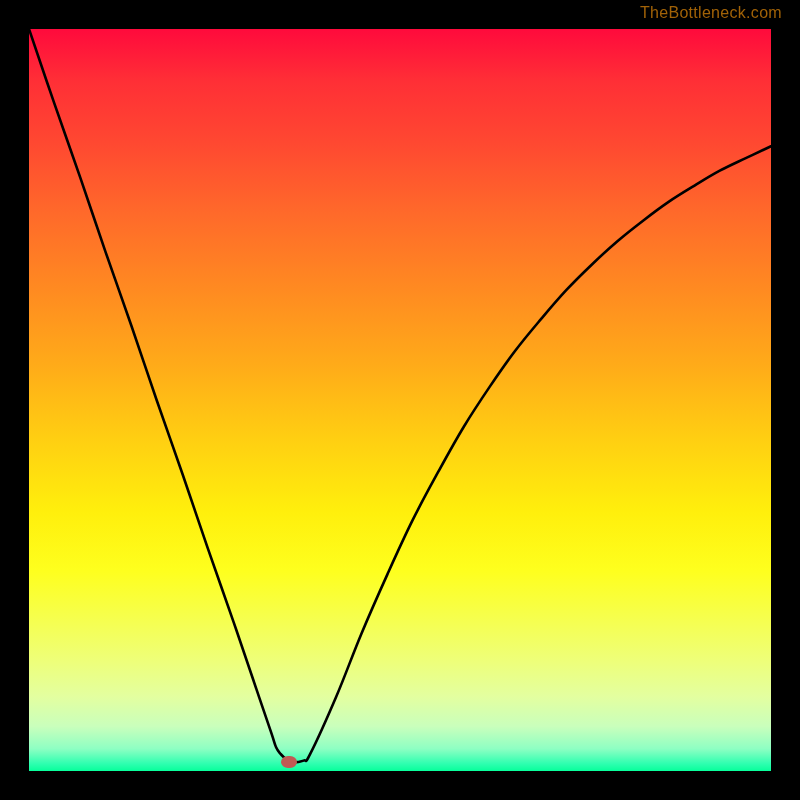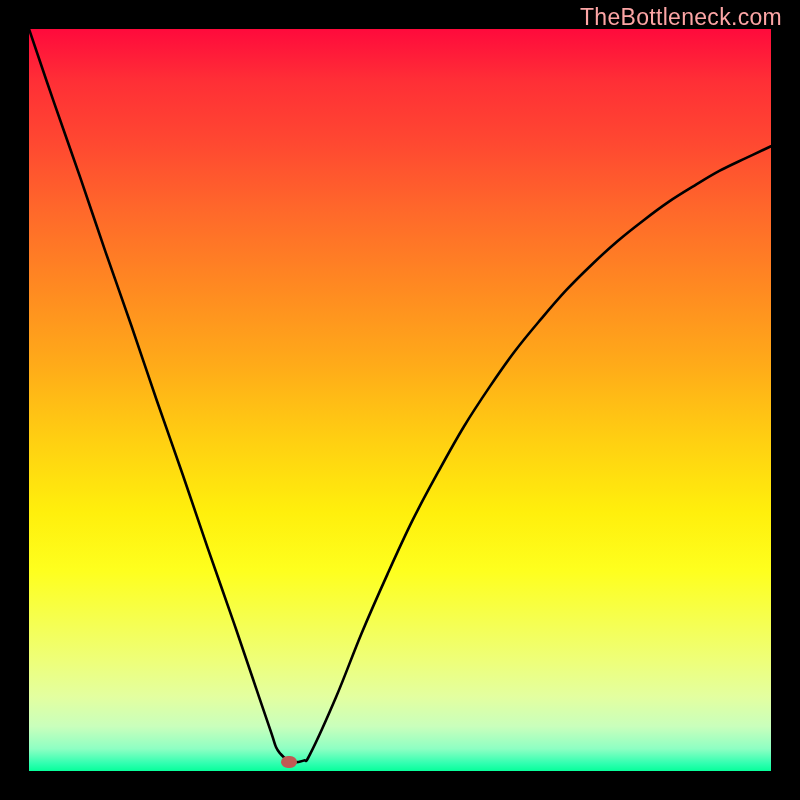--- a/index.html
+++ b/index.html
@@ -9,22 +9,22 @@
     height: 800px;
     background: black;
     font-family: Arial, Helvetica, sans-serif;
     position: relative;
     overflow: hidden;
   }
   .watermark {
     position: absolute;
     top: 4px;
     right: 18px;
-    color: #fca5a5;
-    font-size: 23px;
+    color: #a16207;
+    font-size: 16px;
     letter-spacing: 0.3px;
     z-index: 5;
   }
   .plot-area {
     position: absolute;
     left: 29px;
     top: 29px;
     width: 742px;
     height: 742px;
     background: linear-gradient(

